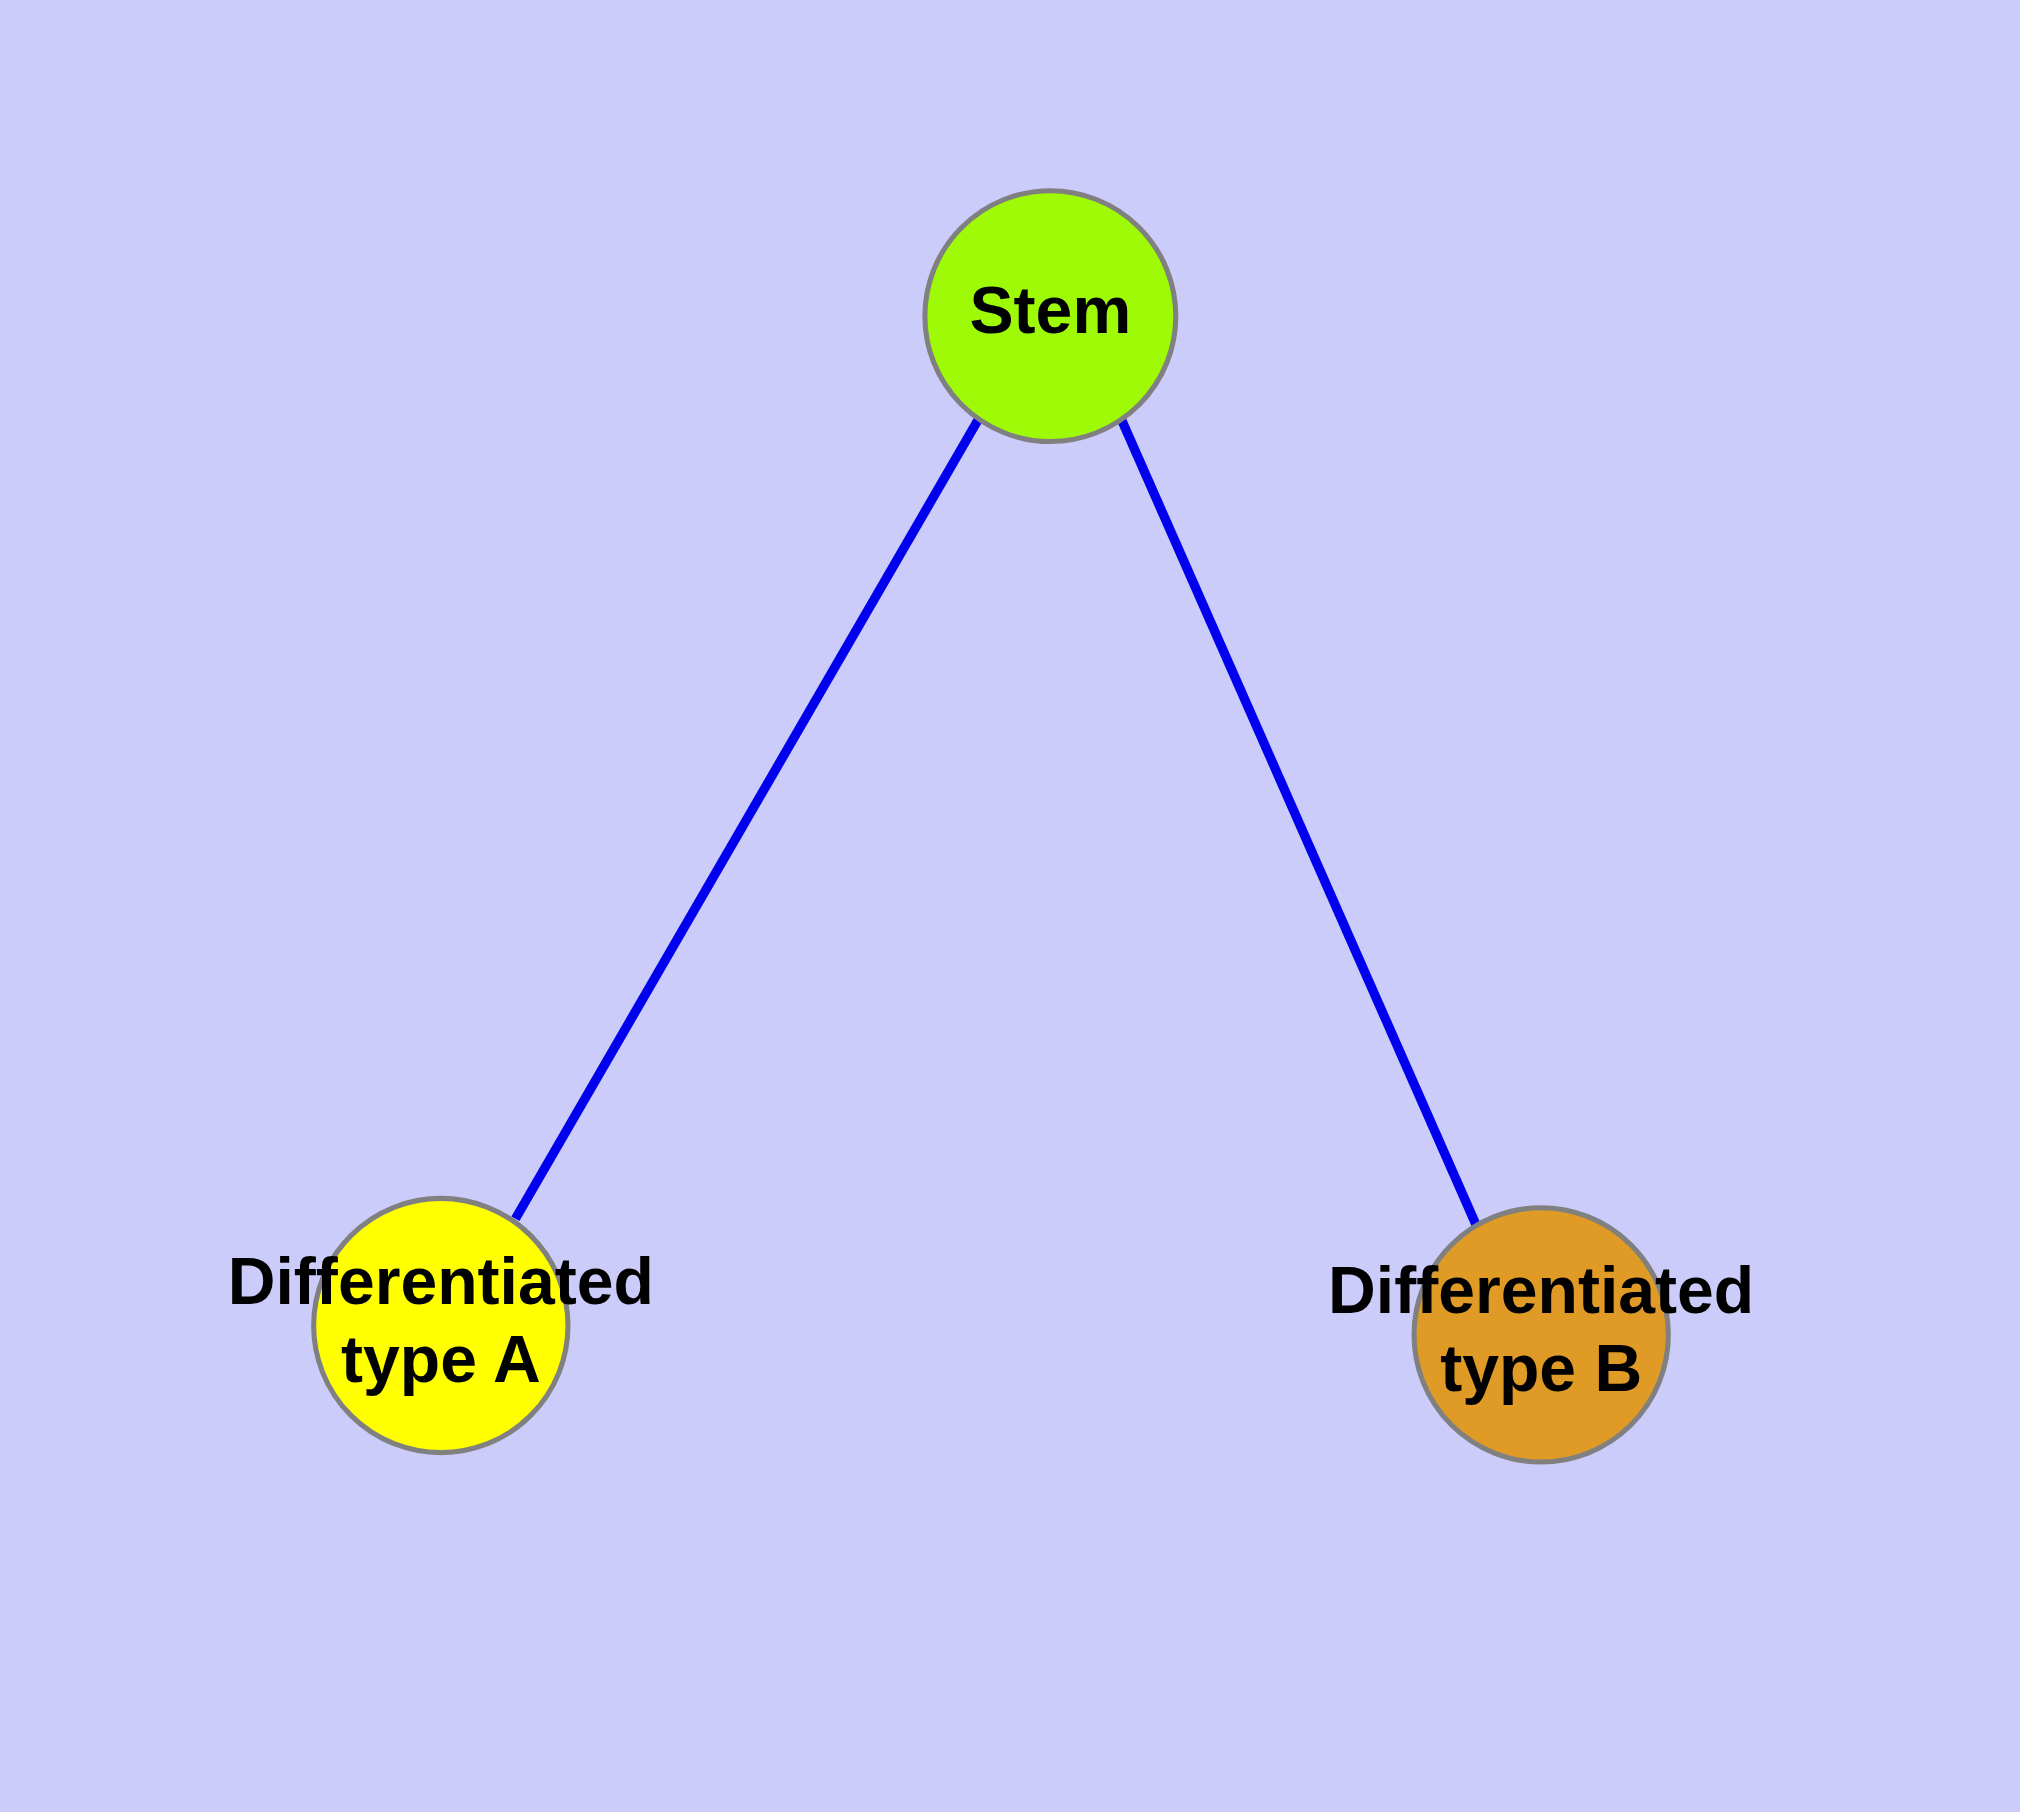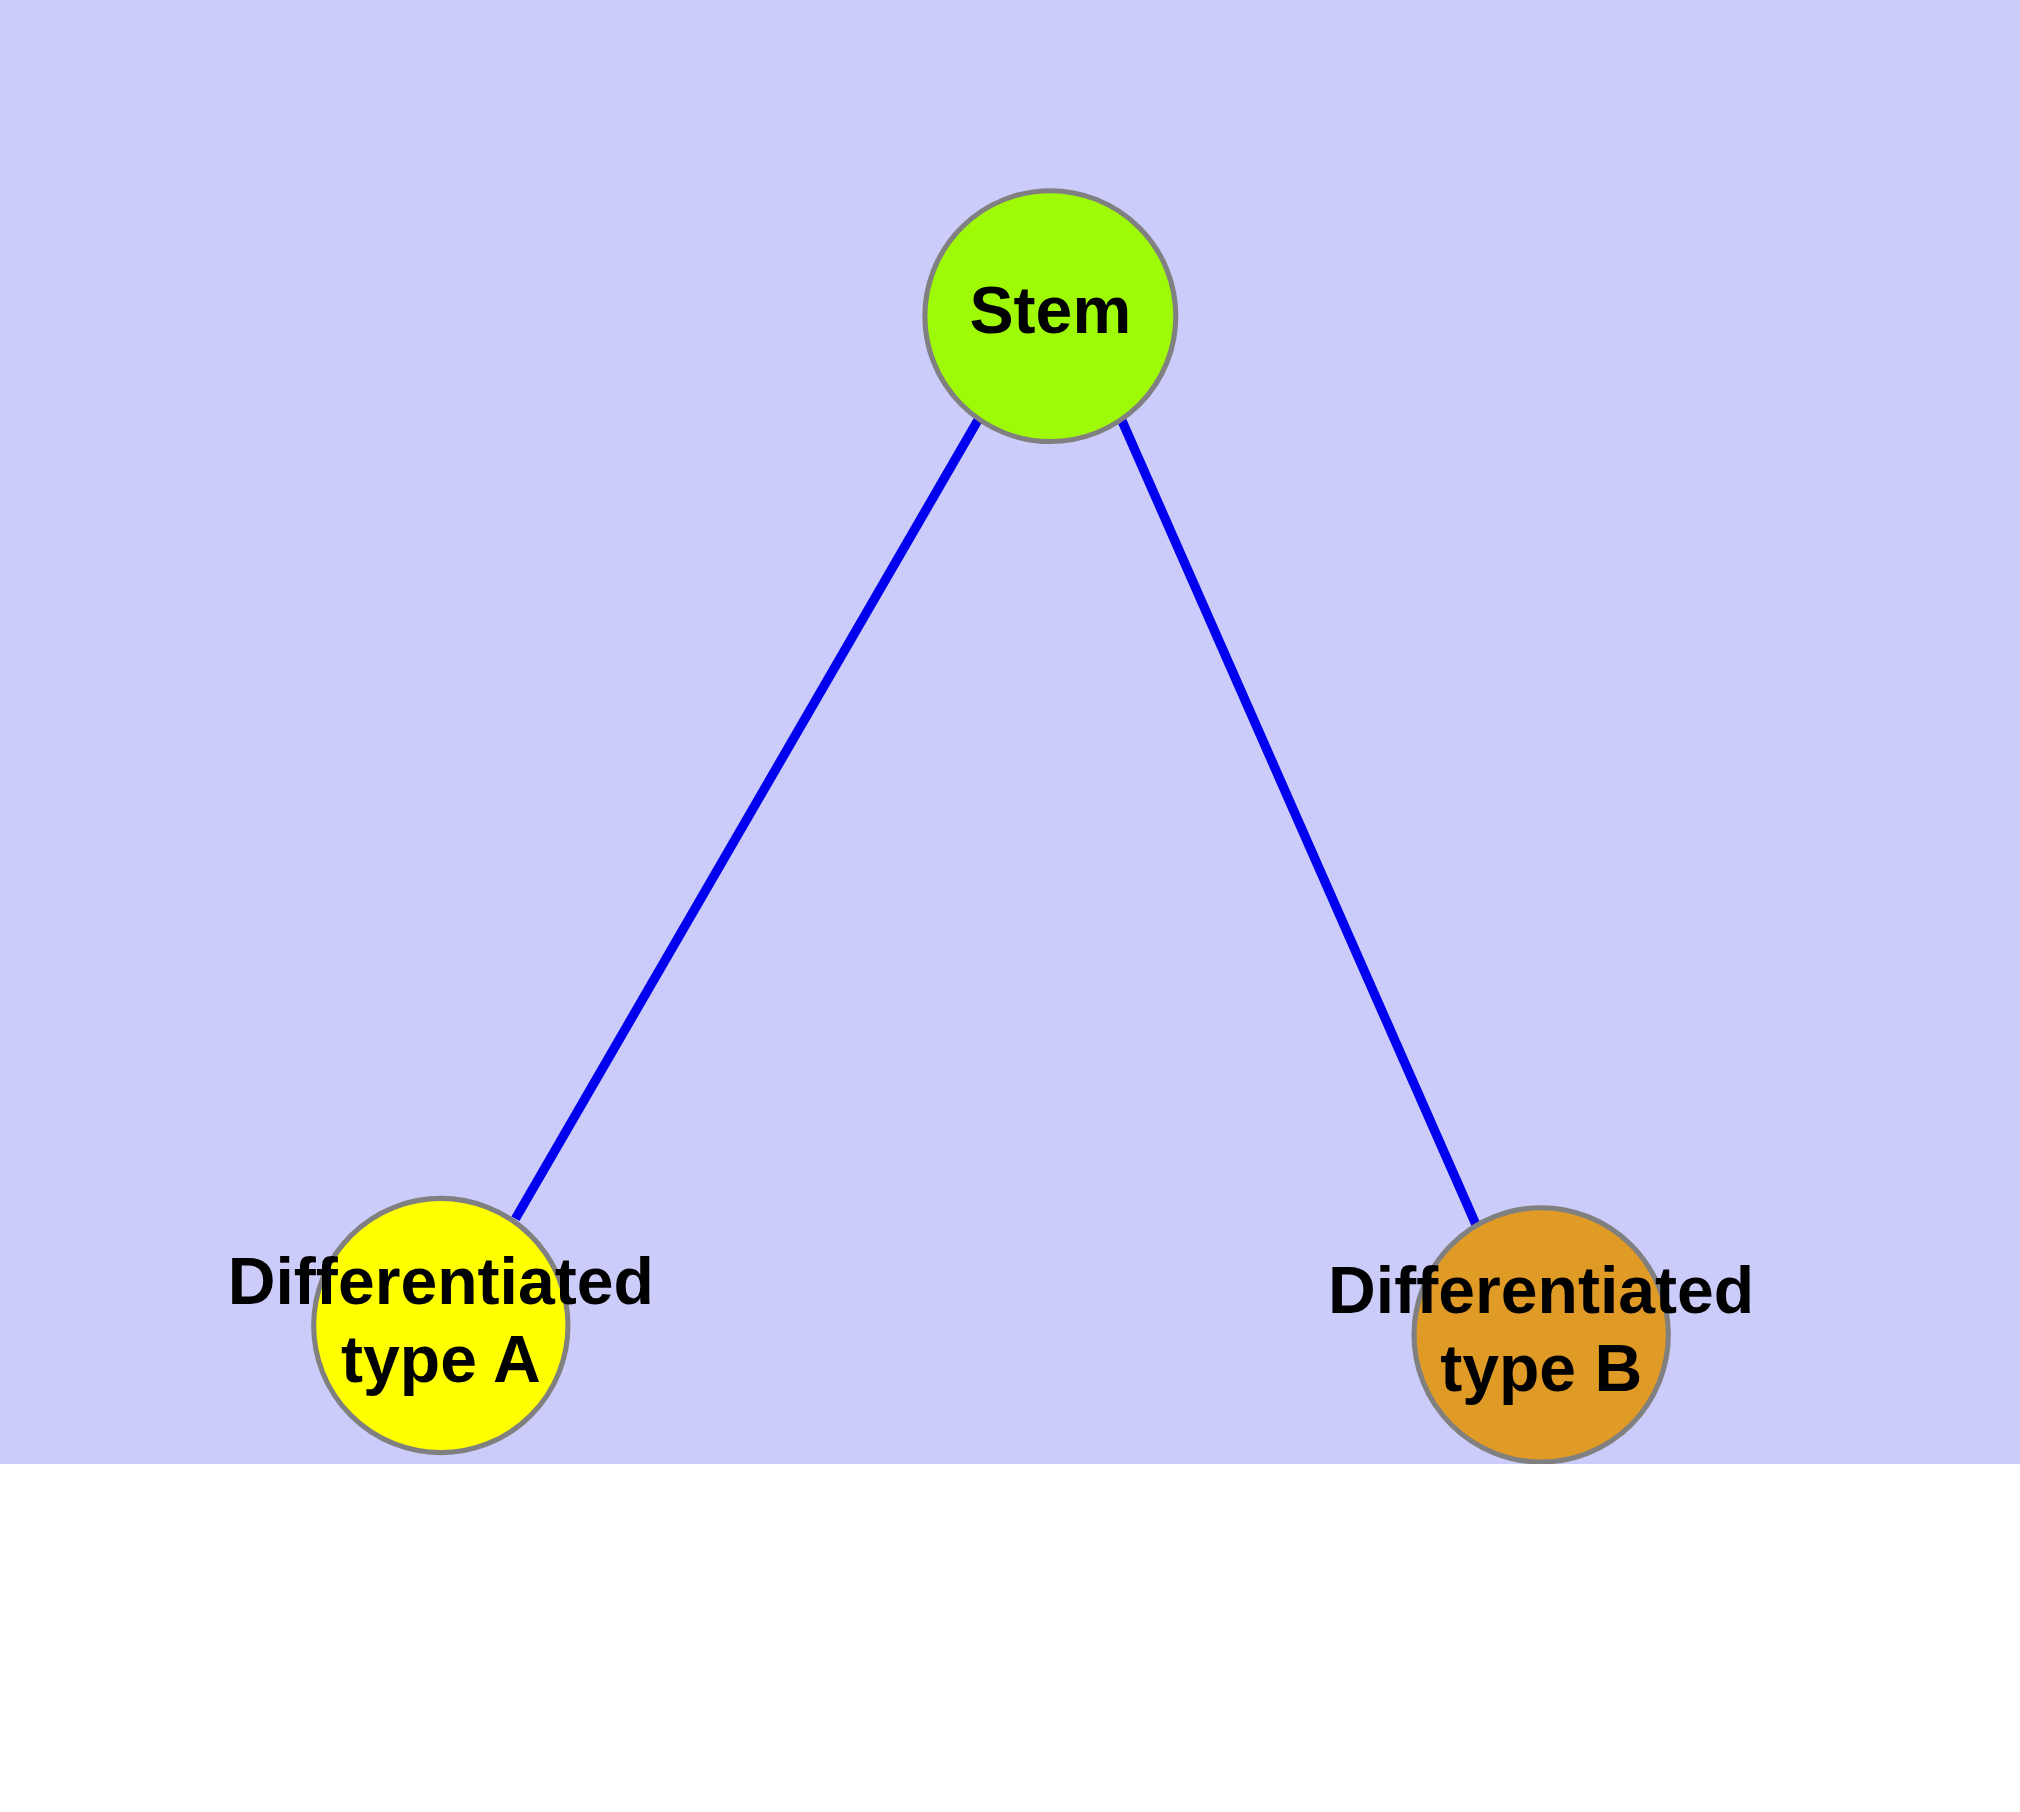--- a/index.html
+++ b/index.html
@@ -31,21 +31,21 @@
   .edge-line {
     stroke-linecap: butt;
   }
   .node-circle {
     stroke-linejoin: round;
   }
 </style>
 </head>
 <body>
 
-<div id="canvas-root" style="width: 2021px; height: 1464px;">
+<div id="canvas-root" style="width: 2021px; height: 1812px;">
   <svg id="graph-svg" viewBox="0 0 2384 2138" preserveAspectRatio="none" xmlns="http://www.w3.org/2000/svg" style="width: 2021px; height: 1812px;">
 
     <rect id="bg-rect" x="0" y="0" width="2384" height="2138" fill="#CCCCFA"></rect>
 
     <g id="edges-layer">
         <line class="edge-line" x1="1154" y1="495" x2="608" y2="1438" stroke="#0000EE" stroke-width="11"></line>
         <line class="edge-line" x1="1322" y1="493" x2="1742" y2="1447" stroke="#0000EE" stroke-width="11"></line>
       </g>
     <g id="nodes-layer">
         <circle class="node-circle" cx="1239" cy="373" r="148" fill="#9EFA06" stroke="#808080" stroke-width="6"></circle>

